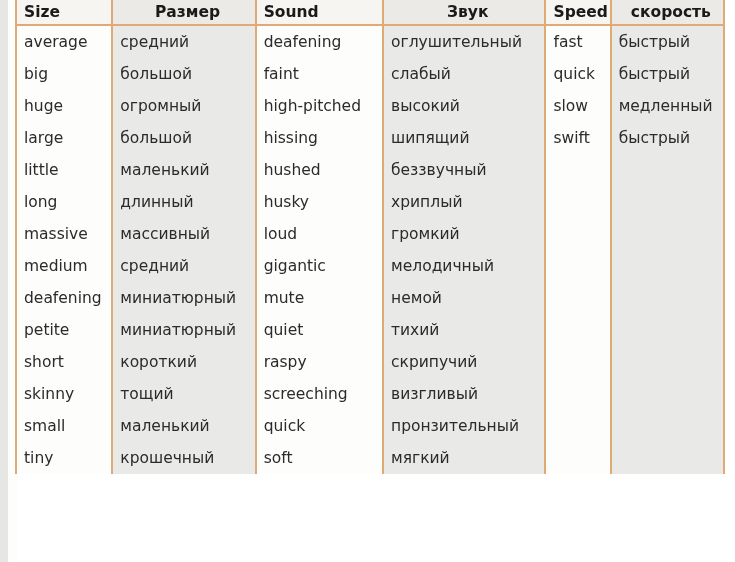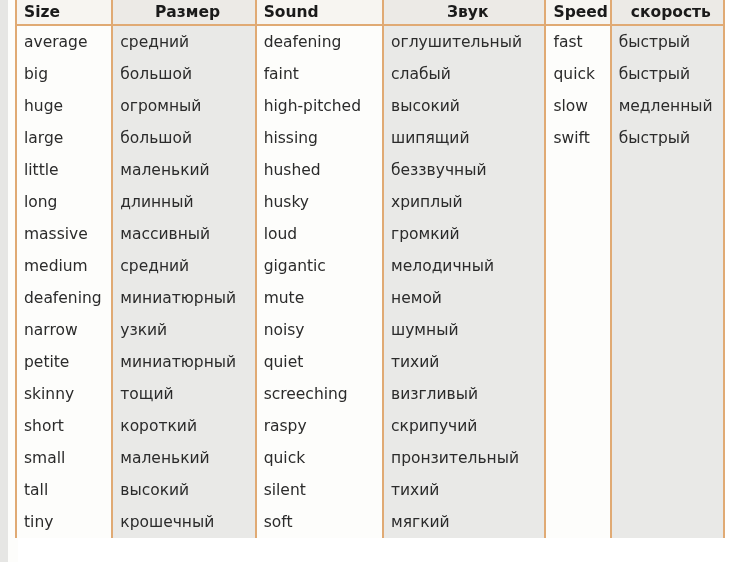--- a/index.html
+++ b/index.html
@@ -203,68 +203,52 @@
           </tr>
           <tr>
             <td class="en">deafening</td>
             <td class="ru">миниатюрный</td>
             <td class="en">mute</td>
             <td class="ru">немой</td>
             <td class="en empty"></td>
             <td class="ru empty"></td>
           </tr>
           <tr>
-            <td class="en">narrow</td>
-            <td class="ru">узкий</td>
-            <td class="en">noisy</td>
-            <td class="ru">шумный</td>
-            <td class="en empty"></td>
-            <td class="ru empty"></td>
-          </tr>
-          <tr>
             <td class="en">petite</td>
             <td class="ru">миниатюрный</td>
             <td class="en">quiet</td>
             <td class="ru">тихий</td>
             <td class="en empty"></td>
             <td class="ru empty"></td>
           </tr>
           <tr>
+            <td class="en">short</td>
+            <td class="ru">короткий</td>
+            <td class="en">raspy</td>
+            <td class="ru">скрипучий</td>
+            <td class="en empty"></td>
+            <td class="ru empty"></td>
+          </tr>
+          <tr>
             <td class="en">skinny</td>
             <td class="ru">тощий</td>
             <td class="en">screeching</td>
             <td class="ru">визгливый</td>
             <td class="en empty"></td>
             <td class="ru empty"></td>
           </tr>
           <tr>
-            <td class="en">short</td>
-            <td class="ru">короткий</td>
-            <td class="en">raspy</td>
-            <td class="ru">скрипучий</td>
-            <td class="en empty"></td>
-            <td class="ru empty"></td>
-          </tr>
-          <tr>
             <td class="en">small</td>
             <td class="ru">маленький</td>
             <td class="en">quick</td>
             <td class="ru">пронзительный</td>
             <td class="en empty"></td>
             <td class="ru empty"></td>
           </tr>
           <tr>
-            <td class="en">tall</td>
-            <td class="ru">высокий</td>
-            <td class="en">silent</td>
-            <td class="ru">тихий</td>
-            <td class="en empty"></td>
-            <td class="ru empty"></td>
-          </tr>
-          <tr>
             <td class="en">tiny</td>
             <td class="ru">крошечный</td>
             <td class="en">soft</td>
             <td class="ru">мягкий</td>
             <td class="en empty"></td>
             <td class="ru empty"></td>
           </tr>
         </tbody>
     </table>
   </div>

